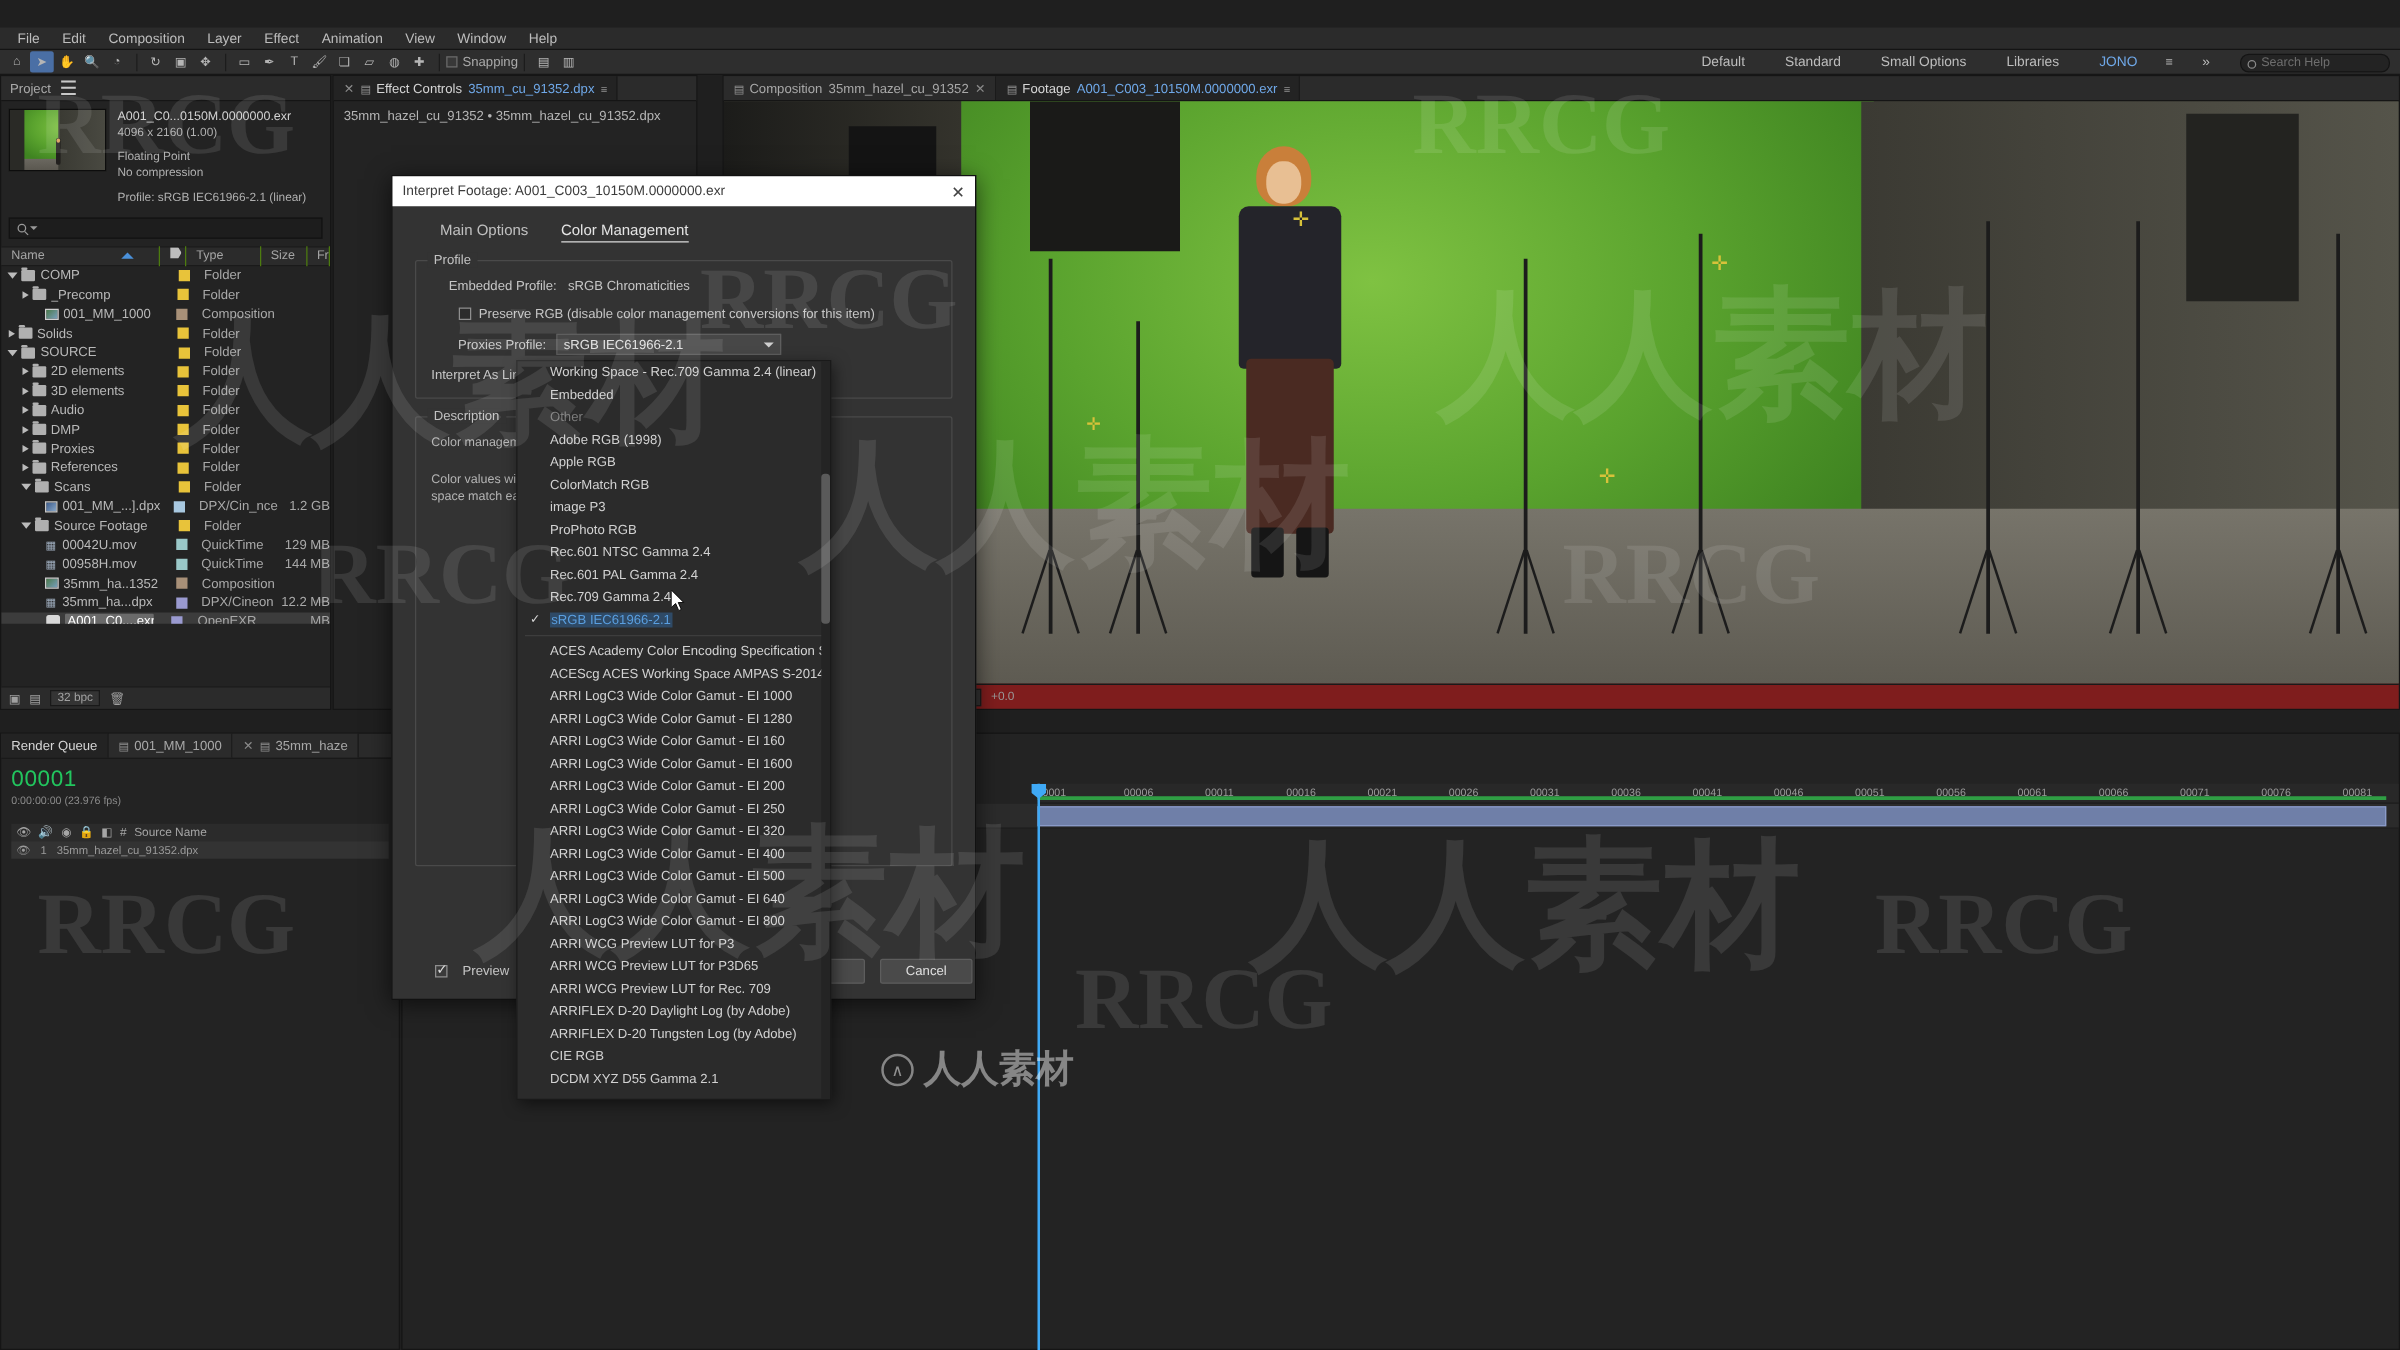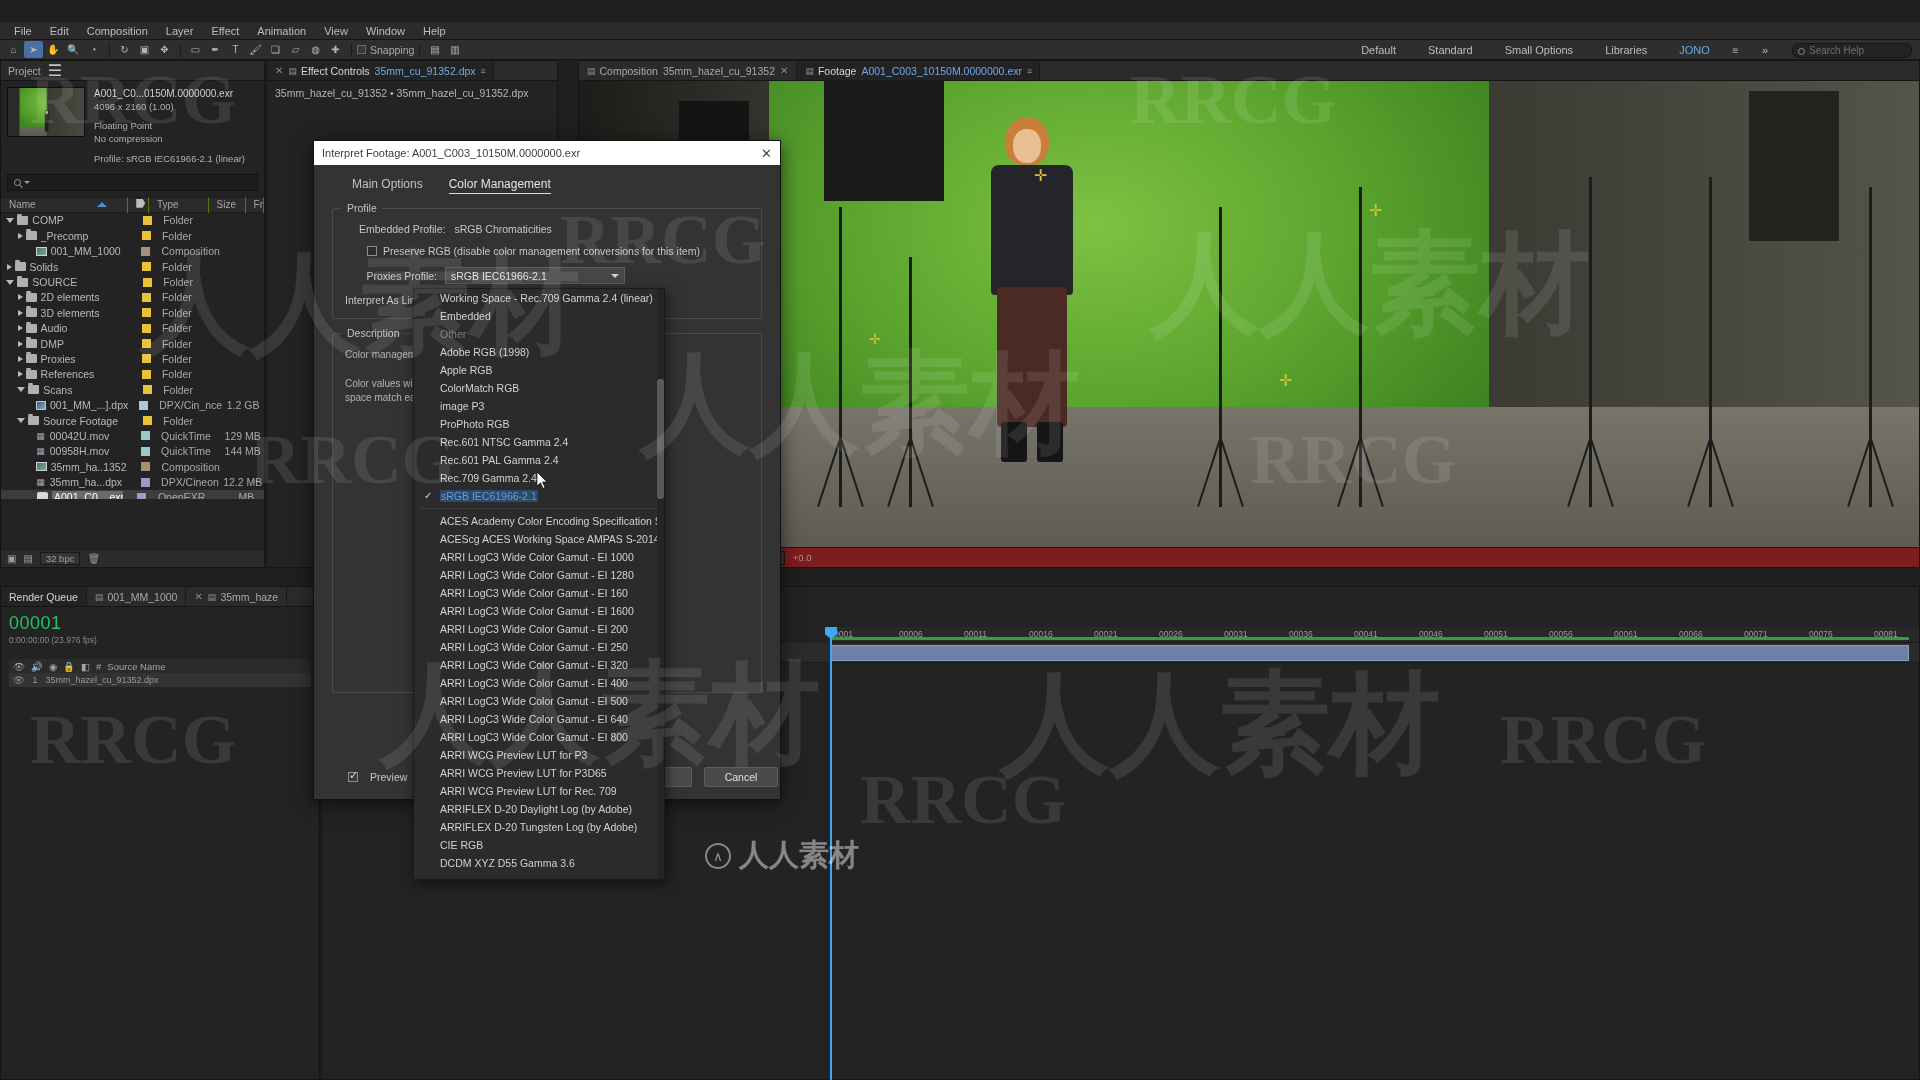--- a/index.html
+++ b/index.html
@@ -131,21 +131,21 @@
   .folder-ic::before{content:"";position:absolute;left:0;top:-2px;width:5px;height:2px;background:#b0b0b0;border-radius:1px;}
   .comp-ic { width:11px;height:9px;margin-right:4px;background:linear-gradient(135deg,#4a7a4a,#7aa0c0);border:1px solid #d0d0d0;}
   .film-ic { width:10px;height:10px;margin-right:4px;color:#9aa8b8;font-size:9px;line-height:10px;}
   .dpx-ic { width:11px;height:9px;margin-right:4px;background:linear-gradient(135deg,#3a5a8a,#8aa8c8);border:1px solid #c8c8c8;}
   .exr-ic { width:11px;height:10px;margin-right:4px;background:#d8d8d8;border-radius:2px;color:#333;font-size:7px;text-align:center;line-height:10px;}
   .pname { width:140px; overflow:hidden; white-space:nowrap; }
   .pname.selname { background:#6a6a6a; color:#fff; padding:0 2px; border-radius:1px; width:auto;}
   .ptagc { width:22px; display:flex; align-items:center; }
   .swatch { width:9px; height:9px; }
   .ptype { width:65px; color:#a9a9a9; }
-  .psize { width:46px; color:#a9a9a9; text-align:center; }
+  .psize { width:46px; color:#a9a9a9; text-align:right; }
 
   .proj-footer {
     position:absolute; left:0; bottom:0; width:100%; height:18px; background:#2b2b2b;
     display:flex; align-items:center; gap:7px; padding:0 6px; border-top:1px solid #1a1a1a;
     font-size:10px; color:#a0a0a0;
   }
   .bpc { background:#343434; border:1px solid #191919; padding:0 5px; height:13px; line-height:12px; font-size:9.5px; }
 
   
   #rq-panel { left:0px; top:586px; width:320px; height:494px; }
@@ -824,21 +824,21 @@
         <div class="dd-item">ARRI LogC3 Wide Color Gamut - EI 400</div>
         <div class="dd-item">ARRI LogC3 Wide Color Gamut - EI 500</div>
         <div class="dd-item">ARRI LogC3 Wide Color Gamut - EI 640</div>
         <div class="dd-item">ARRI LogC3 Wide Color Gamut - EI 800</div>
         <div class="dd-item">ARRI WCG Preview LUT for P3</div>
         <div class="dd-item">ARRI WCG Preview LUT for P3D65</div>
         <div class="dd-item">ARRI WCG Preview LUT for Rec. 709</div>
         <div class="dd-item">ARRIFLEX D-20 Daylight Log (by Adobe)</div>
         <div class="dd-item">ARRIFLEX D-20 Tungsten Log (by Adobe)</div>
         <div class="dd-item">CIE RGB</div>
-        <div class="dd-item">DCDM XYZ D55 Gamma 3.6</div>
+        <div class="dd-item">DCDM XYZ D55 Gamma 2.1</div>
       </div>
     <div class="dd-scroll">
       <div class="dd-thumb"></div>
     </div>
   </div>
 
   <svg id="cursor" viewBox="0 0 12 18">
     <polygon points="0,0 0,14 3.5,10.8 6,16.5 8,15.5 5.6,10 10,10" fill="#fff" stroke="#000" stroke-width="0.7"></polygon>
   </svg>
 

